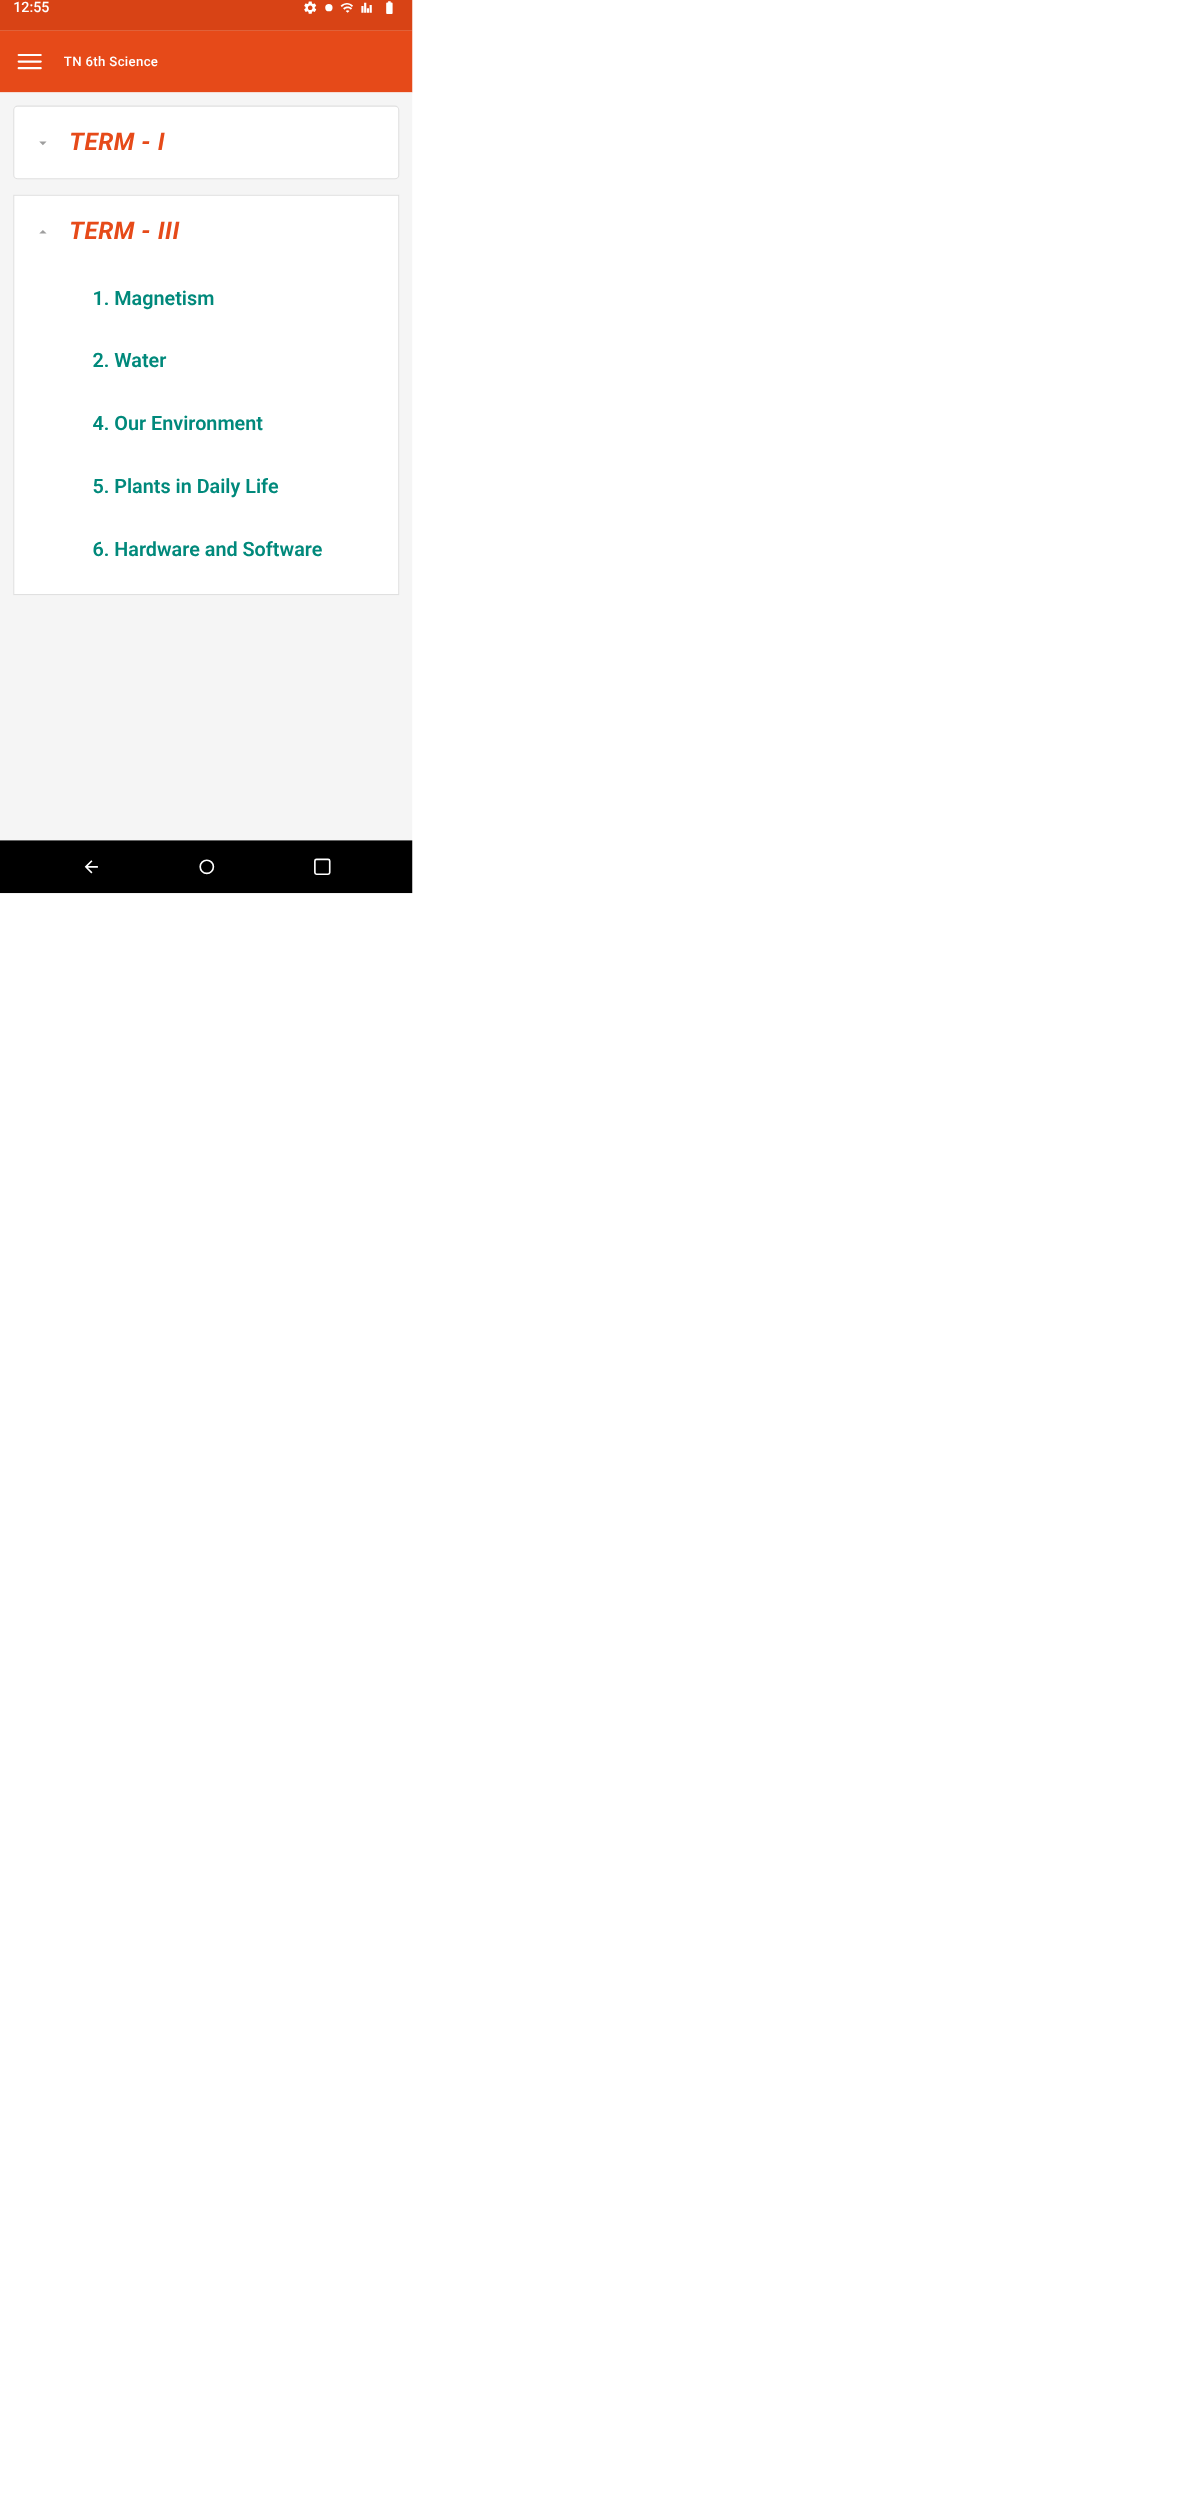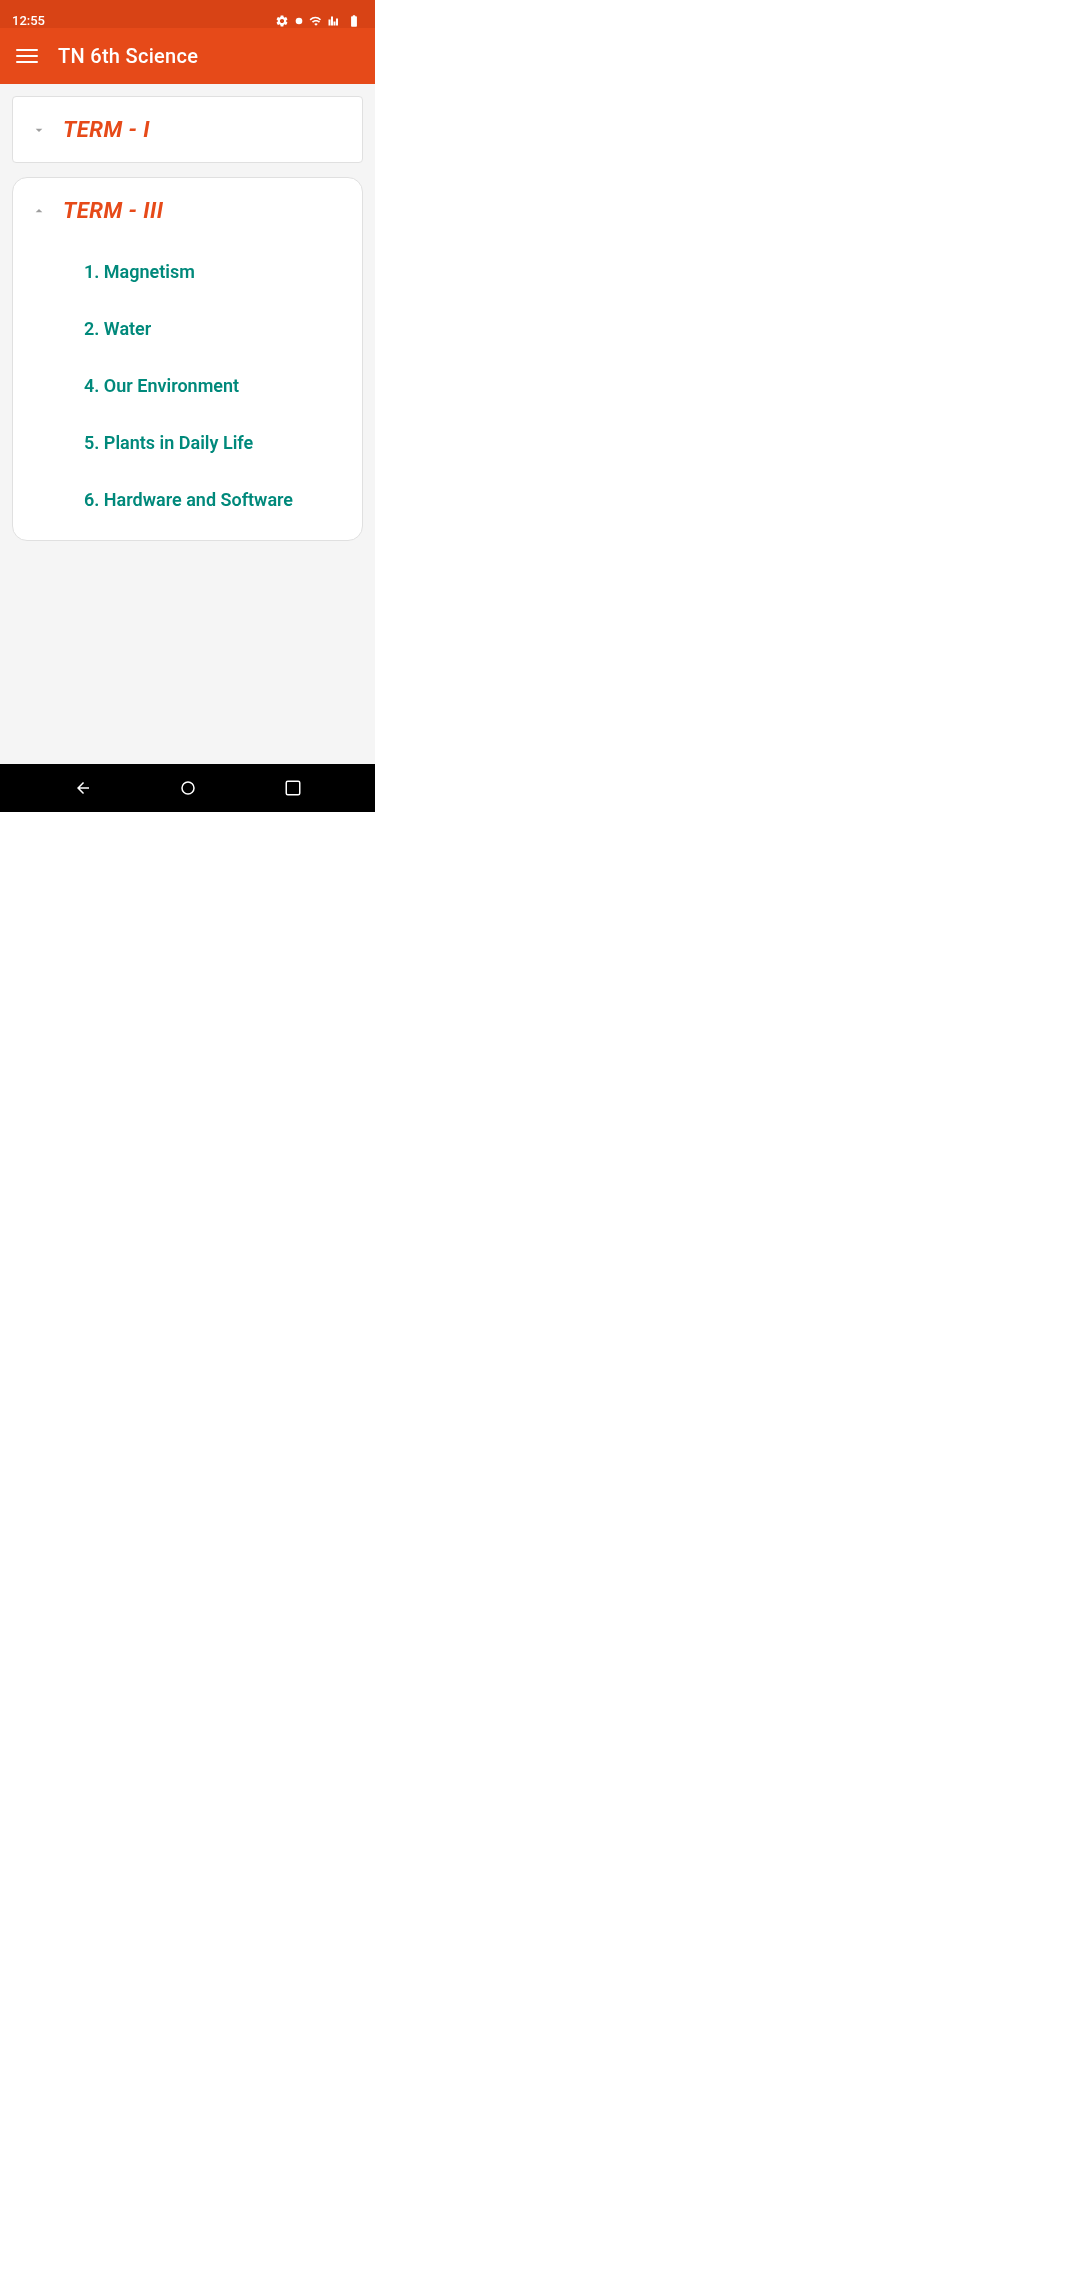--- a/index.html
+++ b/index.html
@@ -12,21 +12,21 @@
       background: #ffffff;
       display: flex;
       flex-direction: column;
     }
 
     
     .status-bar {
       background: #D84315;
       height: 28px;
       display: flex;
-      align-items: flex-end;
+      align-items: flex-start;
       justify-content: space-between;
       padding: 0 12px;
     }
     .status-bar-time {
       color: #ffffff;
       font-size: 13px;
       font-weight: 500;
     }
     .status-bar-icons {
       display: flex;
@@ -41,21 +41,21 @@
     .app-bar {
       background: #E64A19;
       height: 56px;
       display: flex;
       align-items: center;
       padding: 0 16px;
       gap: 20px;
     }
     .app-bar-title {
       color: #ffffff;
-      font-size: 20px;
+      font-size: 12px;
       font-weight: 500;
       letter-spacing: 0.3px;
     }
     .hamburger-icon {
       display: flex;
       flex-direction: column;
       gap: 4px;
       cursor: pointer;
     }
     .hamburger-icon span {
@@ -103,21 +103,21 @@
       justify-content: center;
     }
     .chevron svg {
       fill: #9e9e9e;
     }
 
     
     .term-expanded {
       background: #ffffff;
       border: 1px solid #e0e0e0;
-      border-radius: 15px;
+      border-radius: 0;
       margin: 0 12px 8px 12px;
     }
     .term-expanded .term-header {
       border-bottom: none;
     }
 
     
     .chapter-list {
       padding: 0 16px 12px 40px;
     }

